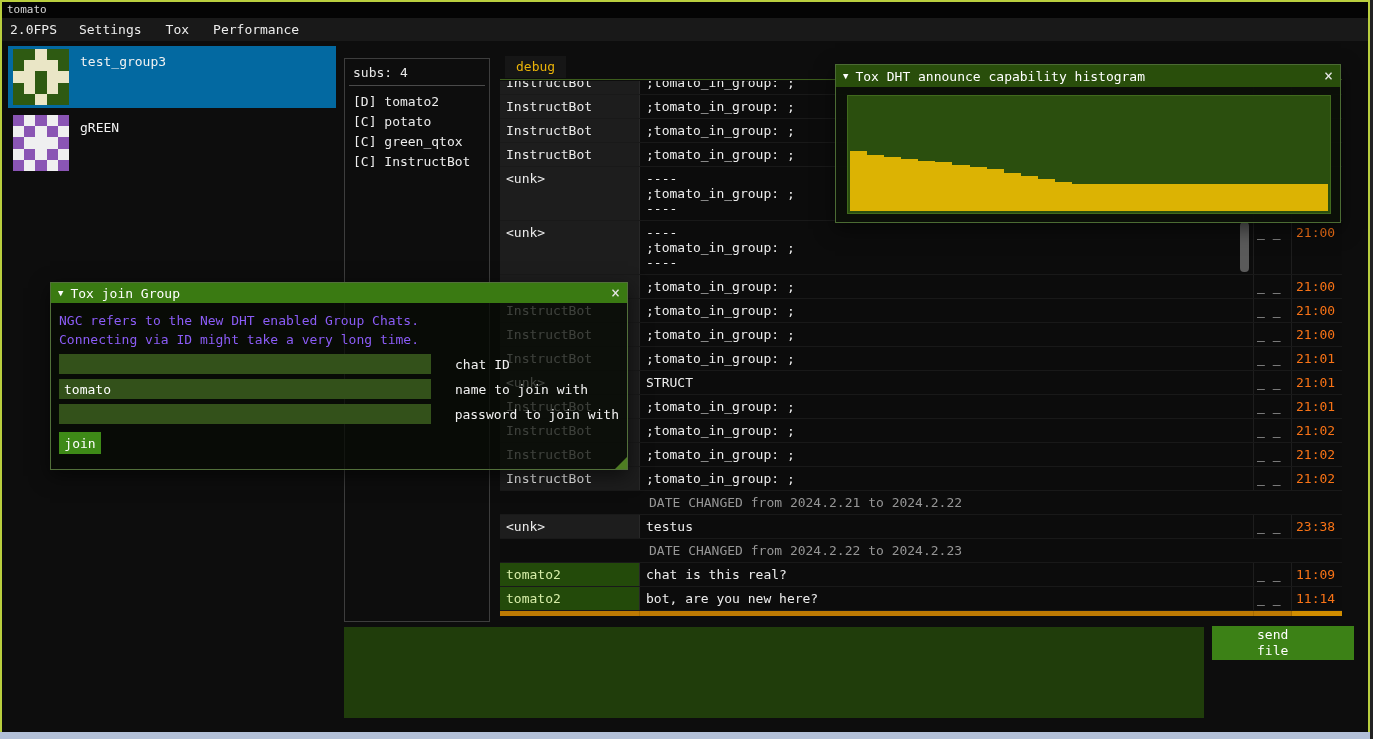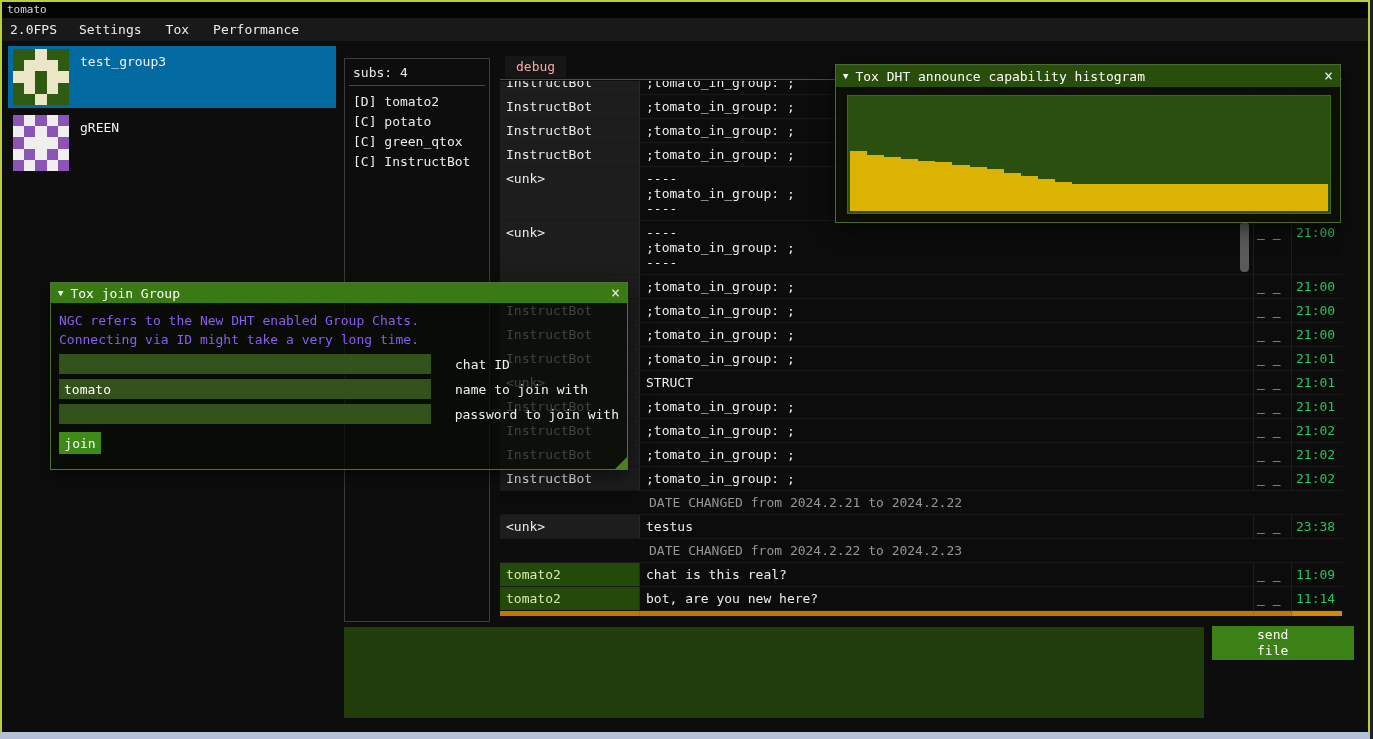--- a/index.html
+++ b/index.html
@@ -21,30 +21,30 @@
   .group-row{position:absolute;left:8px;width:328px;height:62px;}
   .group-row.selected{background:#0369a1;}
   .group-row .avatar{position:absolute;left:5px;top:3px;width:56px;height:56px;shape-rendering:crispEdges;}
   .group-row .gname{position:absolute;left:72px;top:8px;color:#f2f2f2;}
   
   .subs{left:344px;top:58px;width:146px;height:564px;border:1px solid #3d3d3d;box-sizing:border-box;padding:6px 8px;}
   .subs-sep{height:1px;background:#4a4a4a;margin:5px -4px 6px -4px;}
   .member{line-height:20px;color:#ececec;white-space:nowrap;}
   
   .tabbar{left:500px;top:56px;width:842px;height:24px;border-bottom:1px solid #3c5c1c;box-sizing:border-box;}
-  .tab{display:inline-block;margin-left:5px;padding:3px 11px 4px 11px;background:#161616;color:#fca5a5;}
+  .tab{display:inline-block;margin-left:5px;padding:3px 11px 4px 11px;background:#161616;color:#eab308;}
   
   .chat-clip{left:500px;top:81px;width:842px;height:535px;overflow:hidden;}
   .chat-rows{position:relative;top:-10px;}
   .row{display:grid;grid-template-columns:140px 1fr 38px 50px;background:#0c0c0c;border-bottom:1px solid #191919;}
   .cell{padding:4px 6px;line-height:15px;white-space:pre-wrap;}
   .sender{background:#1d1d1d;border-right:1px solid #282828;color:#eaeaea;overflow:hidden;}
   .msg{color:#ededed;border-right:1px solid #1e1e1e;}
   .status{border-right:1px solid #1e1e1e;color:#d8d8d8;padding:4px 3px;}
-  .time{color:#22c55e;padding:4px 4px;}
+  .time{color:#f97316;padding:4px 4px;}
   .row.peer .sender{background:#234a0a;color:#d6eda8;}
   .row.highlight,.row.highlight .sender,.row.highlight .msg,.row.highlight .status{background:#bd7a03;color:#fff;font-weight:bold;border-color:#a86c00;}
   .row.highlight .time{background:#d18d00;color:#fff;font-weight:bold;}
   .row.date{display:block;padding:4px 6px 4px 149px;color:#969696;}
   .scroll-handle{left:1240px;top:222px;width:9px;height:50px;background:#5a5a5a;border-radius:4px;z-index:5;}
   
   .composer-input{left:344px;top:627px;width:860px;height:91px;background:#203d0b;border:none;
     color:#fff;font:inherit;resize:none;box-sizing:border-box;padding:6px;}
   .filebtn{left:1212px;width:142px;height:34px;background:#3c8116;border:none;color:#fff;
     font:inherit;line-height:16px;cursor:pointer;text-align:center;}

